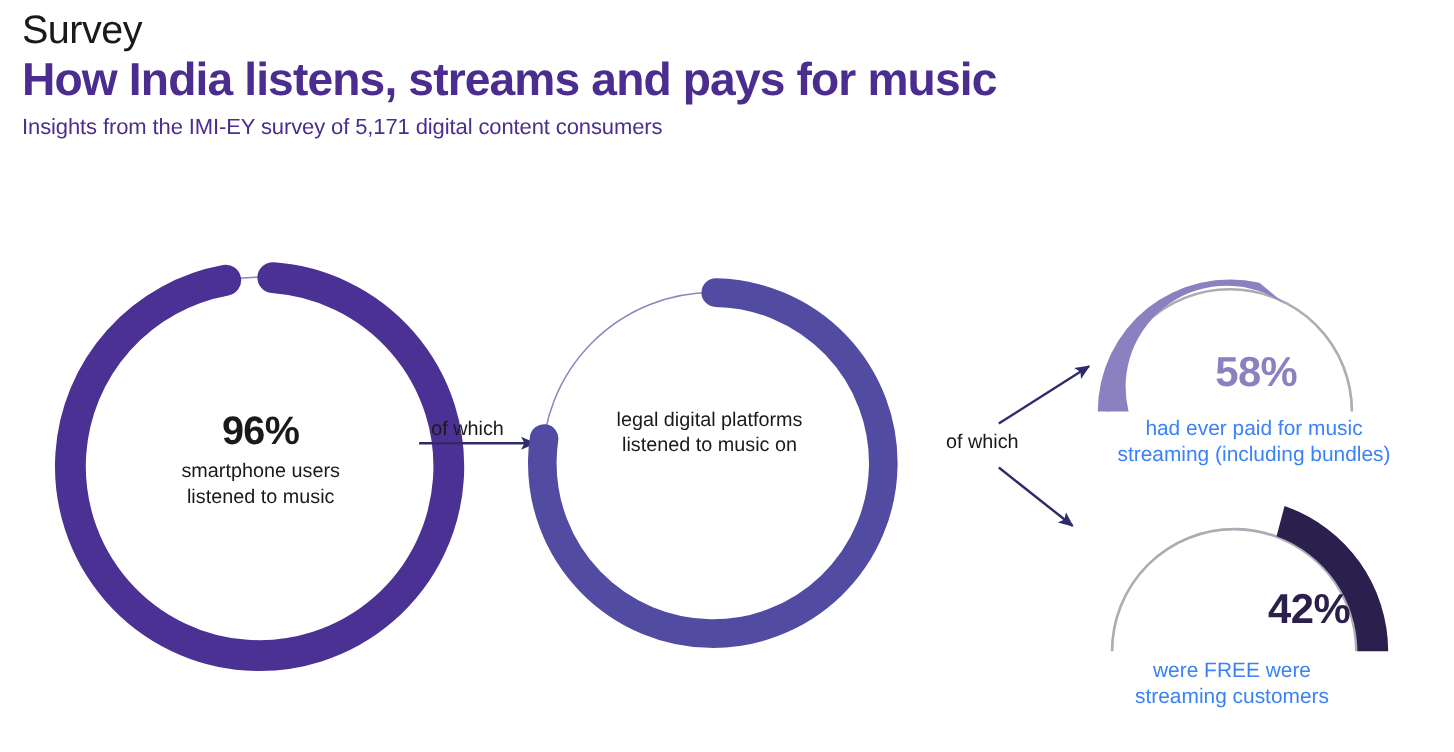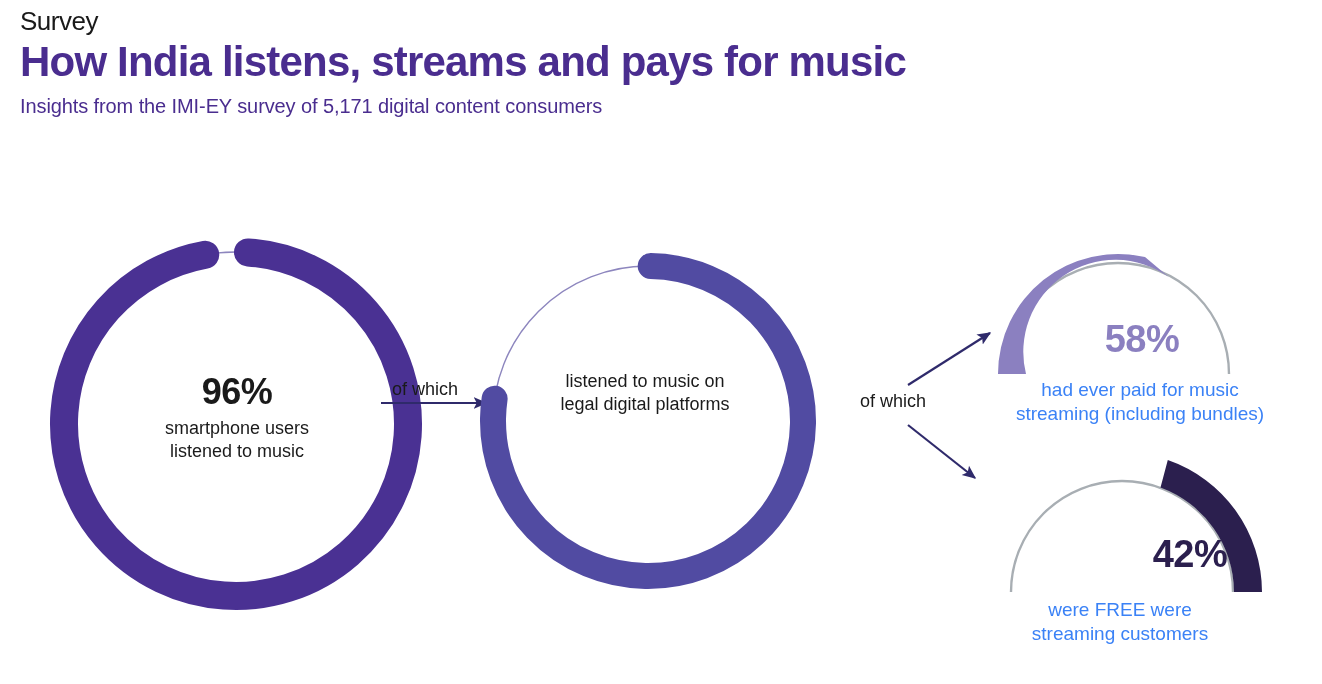--- a/index.html
+++ b/index.html
@@ -17,21 +17,21 @@
   }
 
   
   #header {
     position: absolute;
     left: 20px;
     top: 8px;
     width: 1290px;
   }
   #kicker {
-    font-size: 26px;
+    font-size: 36px;
     font-weight: 400;
     color: #1a1a1a;
     letter-spacing: -0.5px;
     line-height: 1.06;
     font-stretch: condensed;
   }
   #headline {
     font-size: 42px;
     font-weight: 700;
     color: #4A2D8F;
@@ -172,22 +172,22 @@
   <div id="donut1-center" class="donut-center">
     <div class="big-pct">96%</div>
     <div class="caption">
       <div>smartphone users</div>
       <div>listened to music</div>
     </div>
   </div>
 
   <div id="donut2-center" class="donut-center">
     <div class="caption">
+      <div>legal digital platforms</div>
       <div>listened to music on</div>
-      <div>legal digital platforms</div>
     </div>
   </div>
 
   <div id="ofwhich1" class="connector-label">of which</div>
   <div id="ofwhich2" class="connector-label">of which</div>
 
   <div id="gauge1-pct" class="gauge-pct">58%</div>
   <div id="gauge1-caption" class="gauge-caption">
     <div>had ever paid for music</div>
     <div><span>streaming </span><span class="em">(including bundles)</span></div>

